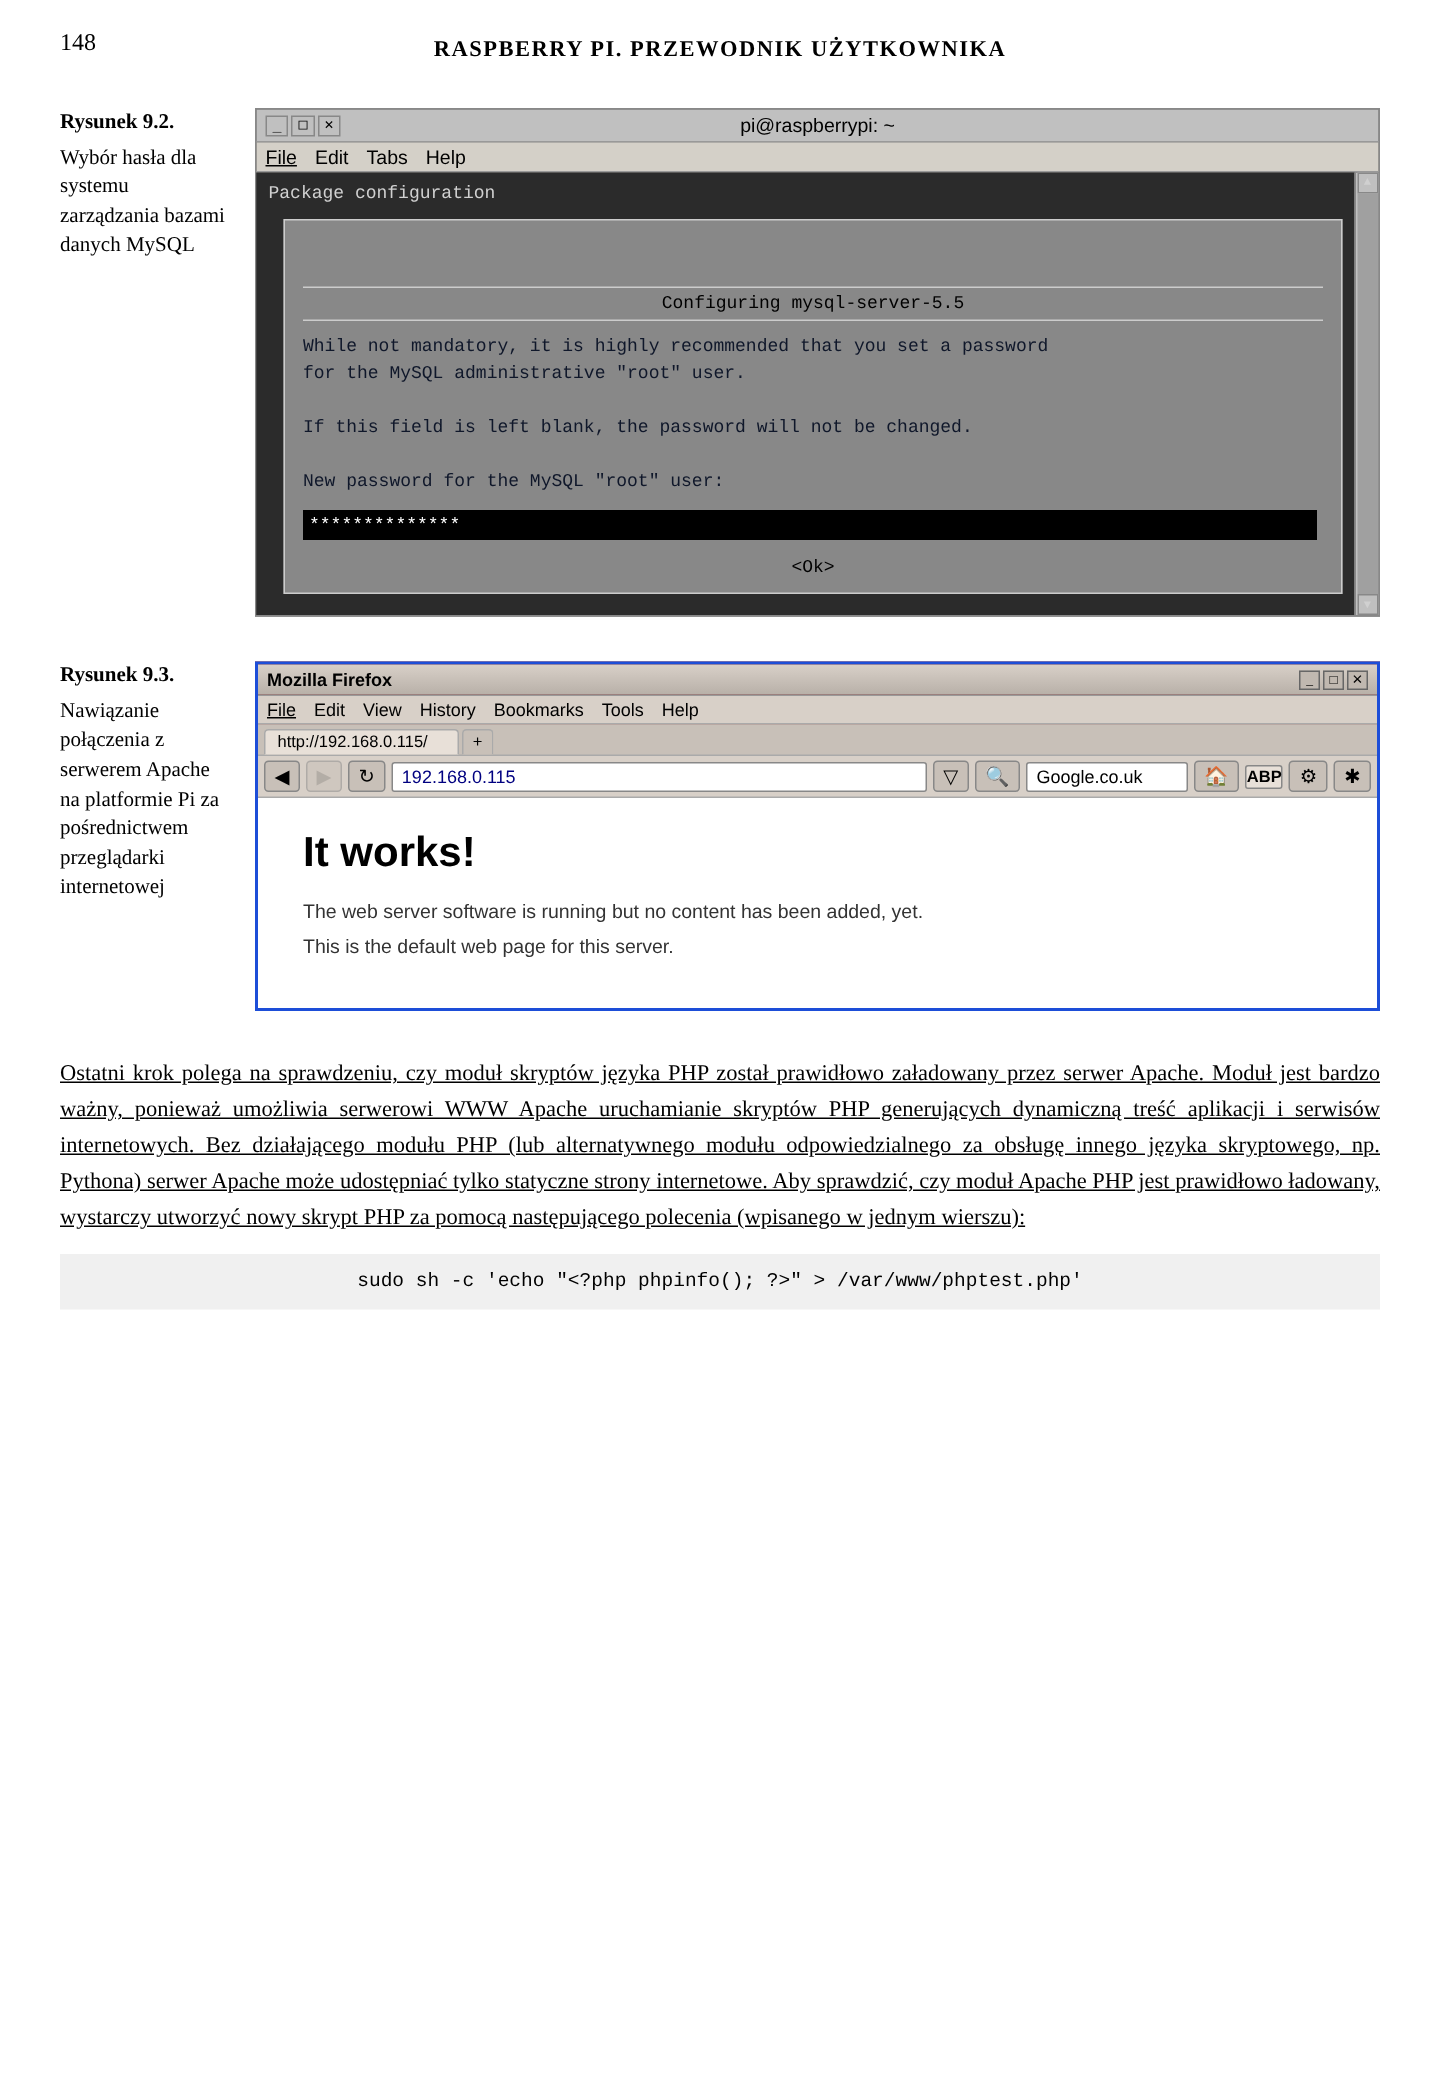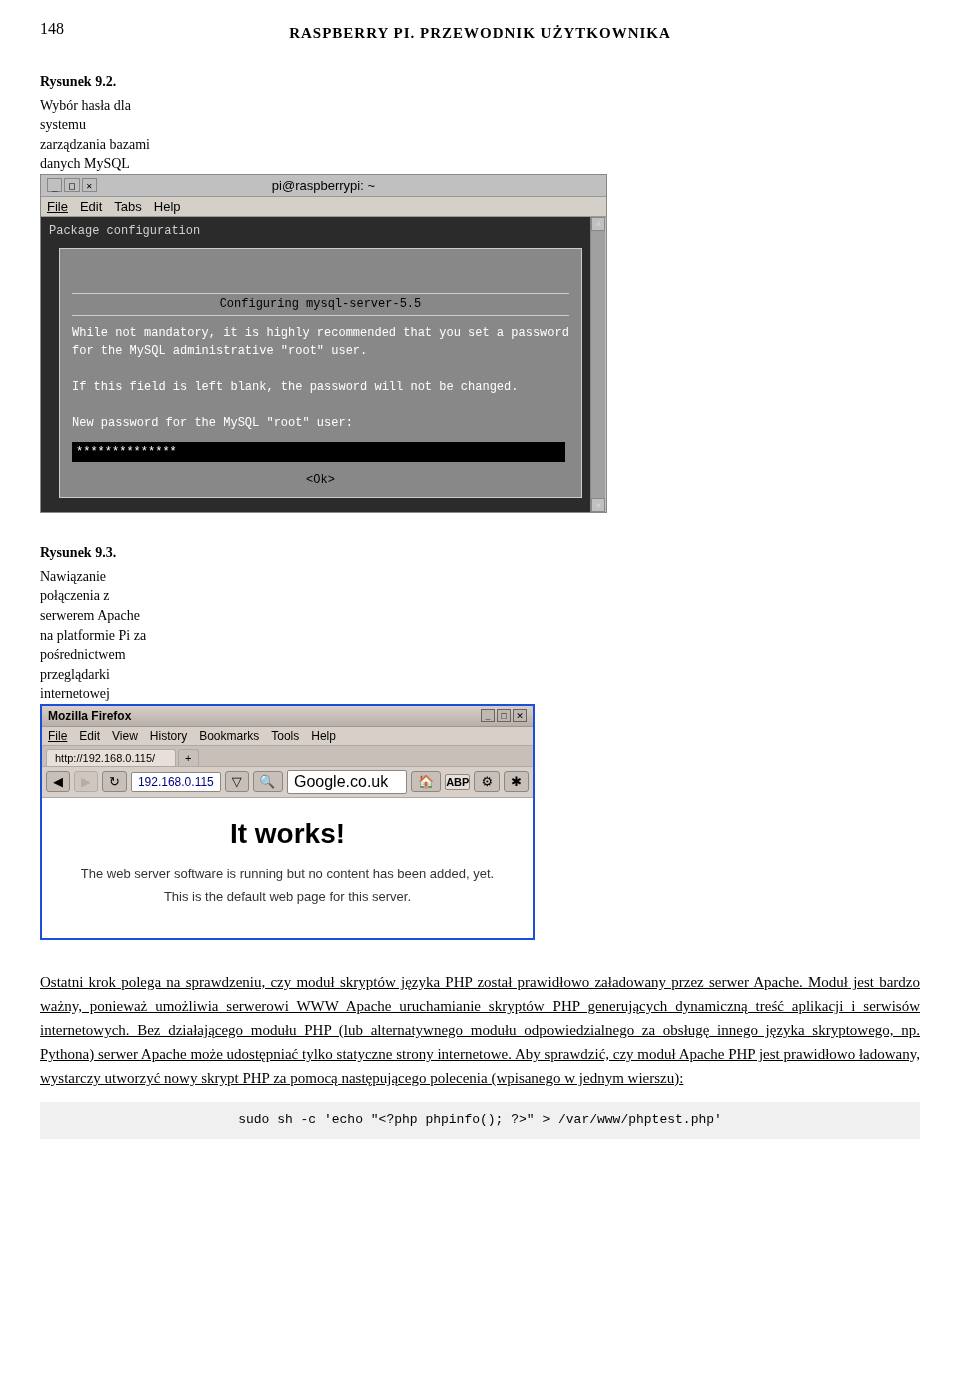--- a/index.html
+++ b/index.html
@@ -35,21 +35,21 @@
       font-weight: bold;
       letter-spacing: 1px;
       text-transform: uppercase;
       margin-bottom: 30px;
       padding-top: 5px;
     }
 
     
     .figure-row {
       display: flex;
-      flex-direction: column;
+      flex-direction: row;
       margin-bottom: 30px;
       align-items: flex-start;
     }
 
     .figure-caption {
       width: 130px;
       min-width: 130px;
       padding-right: 15px;
       font-size: 14px;
       line-height: 1.4;
@@ -173,21 +173,21 @@
       color: #000;
       font-size: 12px;
       margin-bottom: 8px;
       border-top: 1px solid #ccc;
       border-bottom: 1px solid #ccc;
       padding: 2px 0;
       margin-top: 36px;
     }
 
     .terminal-dialog .dialog-body {
-      color: #ffffff;
+      color: #0f172a;
       font-size: 12px;
       line-height: 1.5;
       margin-bottom: 10px;
     }
 
     .terminal-dialog .password-field {
       background: #000;
       color: #fff;
       font-family: 'Courier New', monospace;
       font-size: 12px;
@@ -313,45 +313,44 @@
       background: #fff;
       border: 1px solid #888;
       border-radius: 2px;
       padding: 2px 6px;
       font-size: 12px;
       font-family: sans-serif;
       color: #000080;
     }
 
     .search-box {
-      width: 120px;
+      width: 108px;
       background: #fff;
       border: 1px solid #888;
       border-radius: 2px;
       padding: 2px 6px;
-      font-size: 16px;
+      font-size: 12px;
       font-family: sans-serif;
     }
 
     .ff-addon-btn {
       background: #e8e0d8;
       border: 1px solid #888;
       border-radius: 2px;
       padding: 1px 0;
       font-size: 11px;
       font-weight: bold;
       cursor: pointer;
       font-family: sans-serif;
     }
 
     .firefox-content {
       background: #fff;
       padding: 20px 30px;
       min-height: 140px;
-      text-align: center;
     }
 
     .firefox-content h1 {
       font-size: 28px;
       font-weight: bold;
       font-family: sans-serif;
       margin-bottom: 16px;
       color: #000;
     }
 

